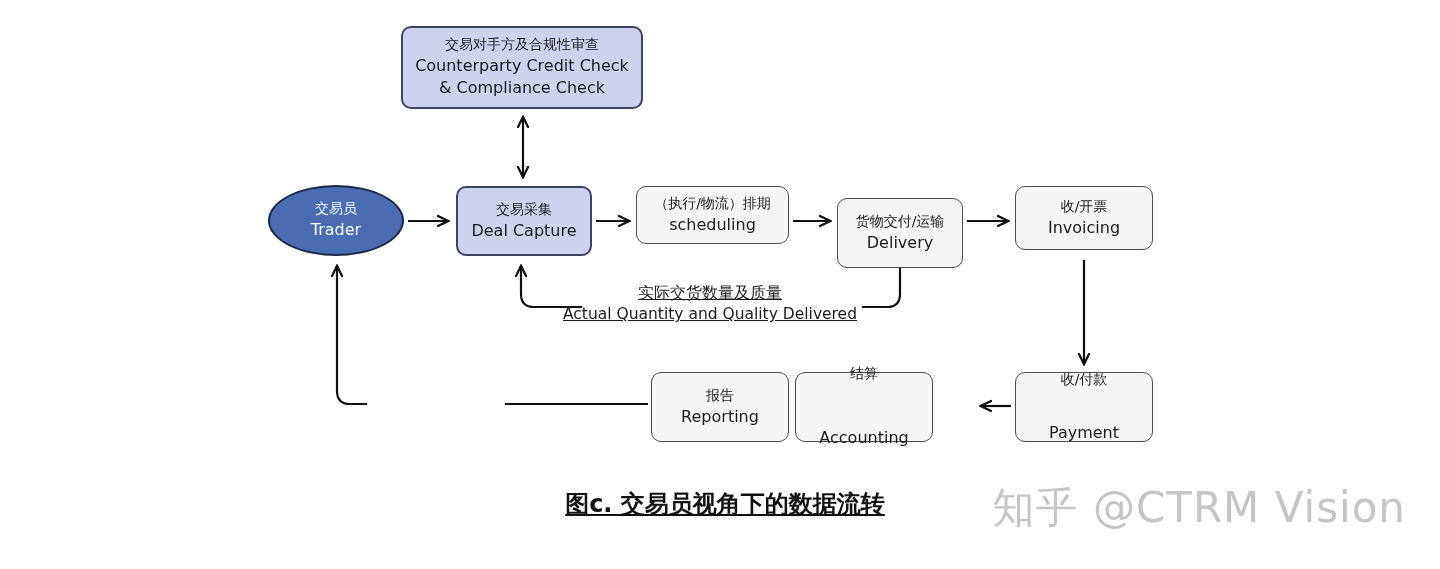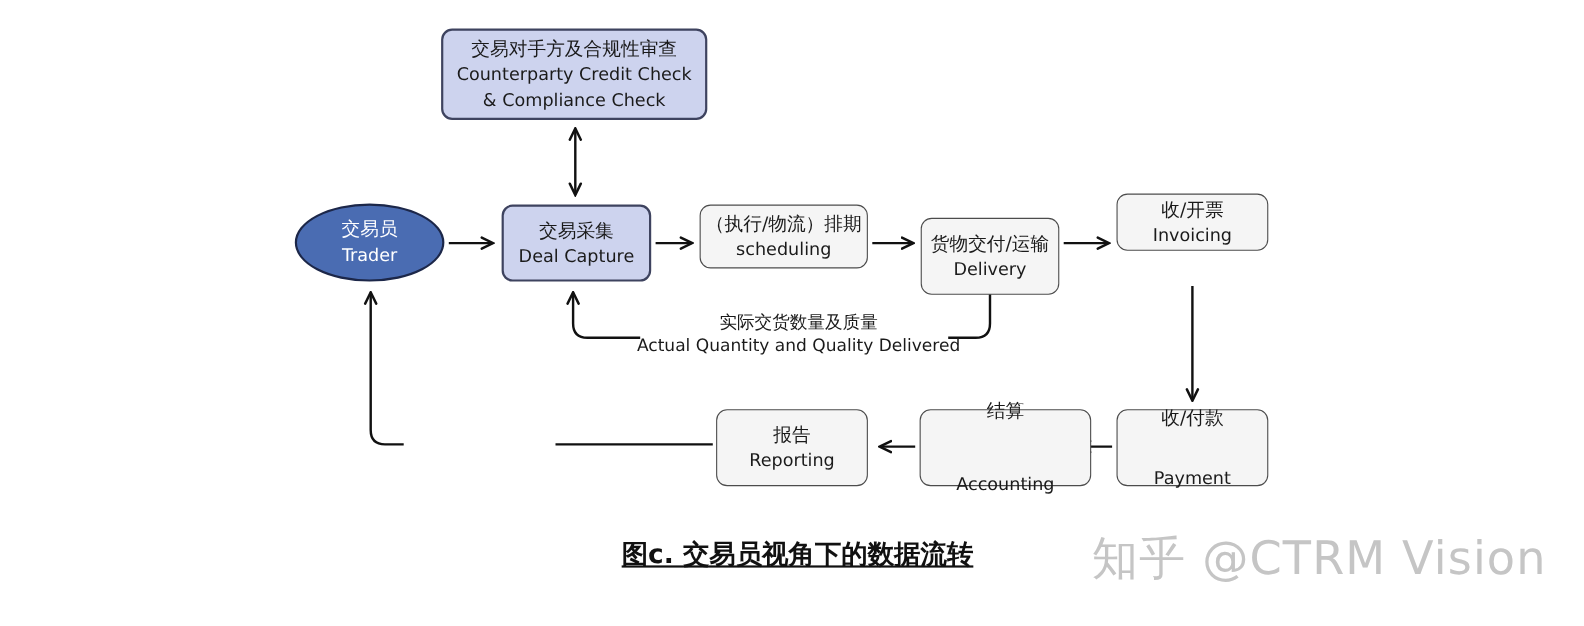--- a/index.html
+++ b/index.html
@@ -12,44 +12,44 @@
     color:#1a1a1a;
   }
   svg.wires{position:absolute;left:0;top:0;z-index:1;}
   .node{
     position:absolute;z-index:2;
     display:flex;flex-direction:column;align-items:center;justify-content:center;
     text-align:center;box-sizing:border-box;
     border-radius:10px;
     line-height:1.42;
   }
-  .node .zh{font-size:17px;}
+  .node .zh{font-size:14px;}
   .node .en{font-size:16px;}
   .lavender{background:#cdd3ee;border:2px solid #3e435f;}
   .process{background:#f5f5f5;border:1.6px solid #4c4c4c;}
   .trader{
     background:#4a6cb2;border:2.2px solid #1c2749;border-radius:50%;
     color:#ffffff;
   }
   #node-counterparty{left:401px;top:26px;width:242px;height:83px;padding:0 4px;}
   #node-trader{left:268px;top:185px;width:136px;height:71px;}
   #node-deal-capture{left:456px;top:186px;width:136px;height:70px;}
   #node-scheduling{left:636px;top:186px;width:153px;height:58px;}
   #node-delivery{left:837px;top:186px;width:126px;height:70px;margin-top:12px;}
-  #node-invoicing{left:1015px;top:176px;width:138px;height:52px;}
+  #node-invoicing{left:1015px;top:186px;width:138px;height:64px;}
   #node-payment{left:1015px;top:372px;width:138px;height:70px;gap:32px;}
-  #node-accounting{left:836px;top:372px;width:156px;height:70px;gap:43px;}
+  #node-accounting{left:795px;top:372px;width:138px;height:70px;gap:43px;}
   #node-reporting{left:651px;top:372px;width:138px;height:70px;}
   .edge-label{
     position:absolute;z-index:2;text-align:center;line-height:1.38;
     background:transparent;
   }
   .edge-label .zh{font-size:16px;}
   .edge-label .en{font-size:15.5px;}
-  #label-actual{left:526px;top:282px;width:400px;}
+  #label-actual{left:510px;top:282px;width:400px;text-decoration:underline;}
   #label-position{left:330px;top:384px;width:200px;}
   #caption{
     position:absolute;z-index:2;left:495px;top:488px;width:460px;
     text-align:center;font-size:24px;font-weight:bold;color:#111111;text-decoration:underline;
   }
   #watermark{
     position:absolute;z-index:2;right:34px;top:480px;
     font-size:42px;color:#c5c5c5;letter-spacing:1px;white-space:nowrap;
     text-shadow:2px 2px 0 #ffffff;
   }

